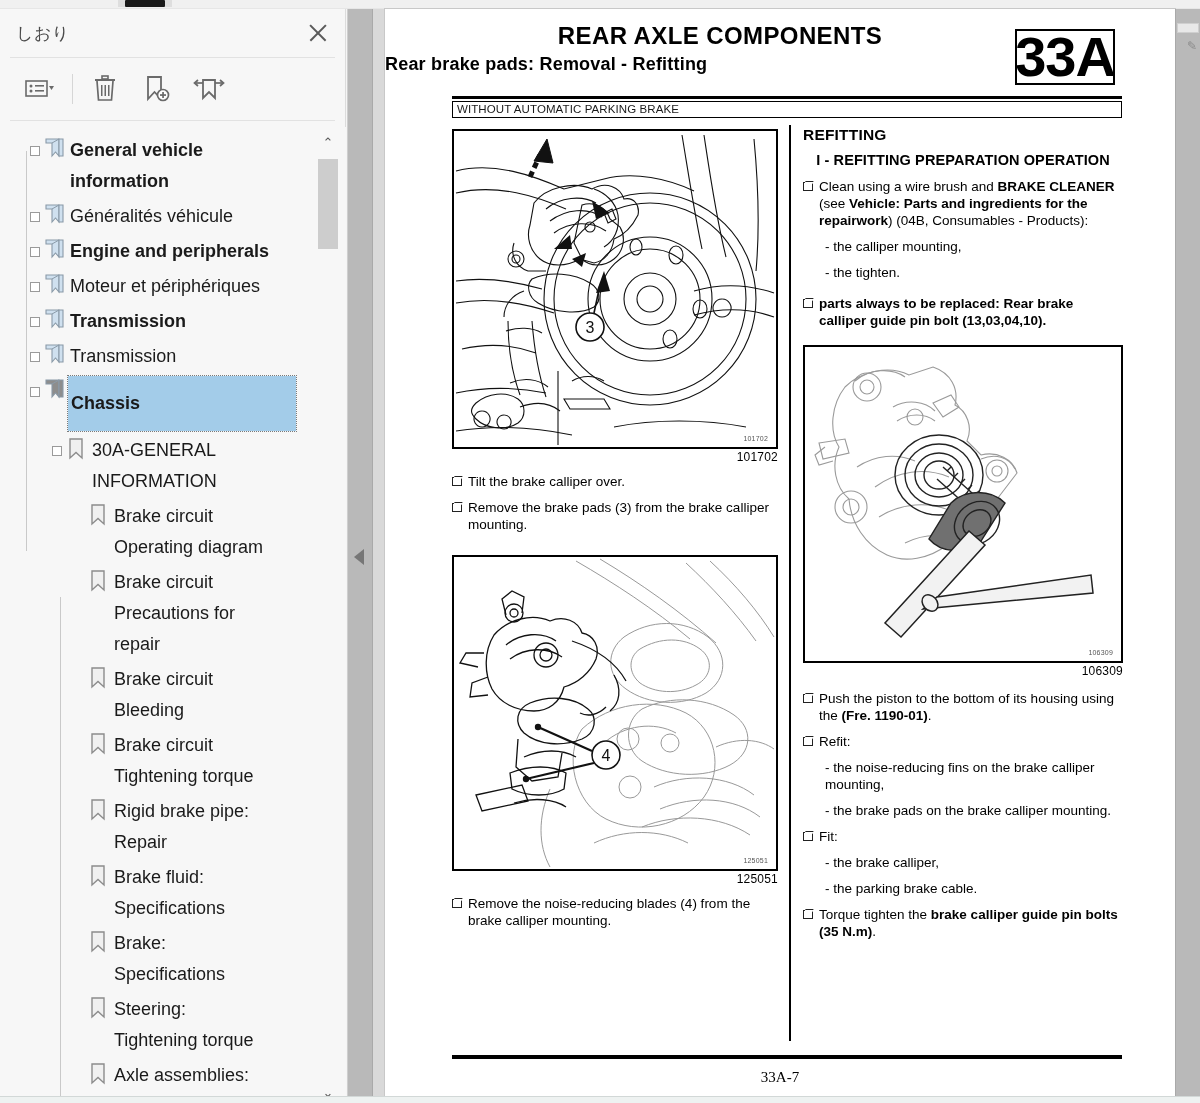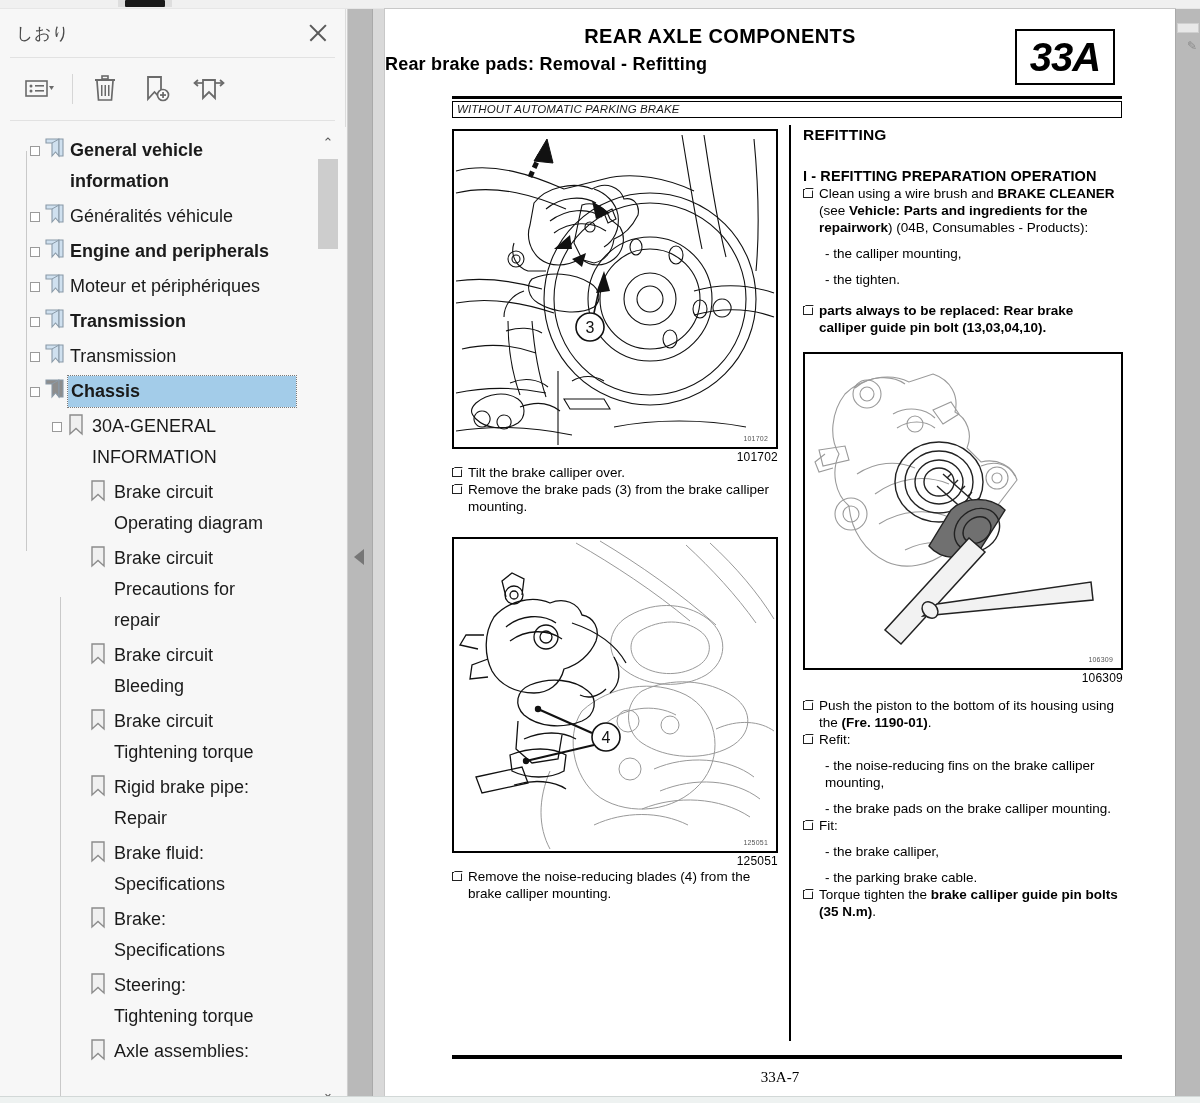--- a/index.html
+++ b/index.html
@@ -85,21 +85,21 @@
   .d1 { padding-left:28px; }
   .d2 { padding-left:50px; }
   .d3 { padding-left:72px; }
 
   .lbl-red  { color:#e8112d; font-style:italic; font-weight:bold; }
   .lbl-bold { font-weight:bold; }
   .lbl-norm { font-weight:normal; }
 
   .selected .node-label {
     background:#a3cce9; outline:1px dotted #7a7a7a; display:inline-block;
-    padding:0 3px; width:228px; font-weight:bold;
+    padding:12px 3px; width:228px; font-weight:bold;
   }
 
   
   .guide-v {
     position:absolute; left:26px; top:24px; width:1px; height:400px; background:#c9c9c9;
   }
   .guide-v2 {
     position:absolute; left:60px; top:470px; width:1px; height:620px; background:#c9c9c9;
   }
 
@@ -146,63 +146,63 @@
   }
   .rg-mark {
     position:absolute; right:3px; top:30px; font-size:12px; color:#8a8a8a;
   }
 
   
   .doc { position:absolute; left:0; top:0; width:790px; height:1094px; color:#000; }
 
   .doc-head { position:absolute; left:0; top:14px; width:790px; }
   .doc-title1 {
-    text-align:center; font-size:20px; font-weight:bold; letter-spacing:0.4px;
+    text-align:center; font-size:24px; font-weight:bold; letter-spacing:0.4px;
     padding-right:120px; line-height:26px;
   }
   .doc-title2 {
     font-size:18px; font-weight:bold; letter-spacing:0.2px;
     padding-right:120px; line-height:26px; margin-top:2px;
   }
   .code-box {
     position:absolute; right:60px; top:6px; width:100px; height:56px;
     border:2px solid #000; display:flex; align-items:center; justify-content:center;
   }
-  .code-text { font-size:40px; font-weight:bold; line-height:40px; letter-spacing:-1px;font-style:italic;}
+  .code-text { font-size:56px; font-weight:bold; line-height:40px; letter-spacing:-1px;}
 
   .rule-thick { position:absolute; left:67px; top:87px; width:670px; height:3px; background:#000; }
 
   .subhdr-box {
     position:absolute; left:67px; top:92px; width:670px; height:17px;
     border:1px solid #000;
   }
   .subhdr-text {
     position:absolute; left:4px; top:1px; font-size:11.5px; color:#1a1a1a;
-    letter-spacing:0.1px; line-height:14px;font-style:italic;
+    letter-spacing:0.1px; line-height:14px;
   }
 
   .col-divider {
     position:absolute; left:404px; top:116px; width:2px; height:916px; background:#000;
   }
 
   
   .colL { position:absolute; left:67px; top:120px; width:326px; }
   .colR { position:absolute; left:418px; top:116px; width:320px; }
 
   .figbox { border:2px solid #000; background:#fff; position:relative; }
   .fig-inner-id {
     position:absolute; right:8px; bottom:5px; font-size:7px; color:#555;
     letter-spacing:0.2px;
   }
   .fig-caption-id {
     text-align:right; font-size:12px; color:#000; margin-top:1px; letter-spacing:0.2px;
   }
 
   .bul {
-    display:flex; align-items:flex-start; gap:6px; 
+    display:flex; align-items:flex-start; gap:6px; margin-top:9px;
     font-size:13.5px; line-height:17px;
   }
   .bul .sq {
     min-width:10px; width:10px; height:9px; margin-top:4px;
     border:1.4px solid #222; position:relative; background:#fff;
   }
   .bul .sq::after{
     content:""; position:absolute; left:1px; top:-2.5px; width:8px; height:2px;
     background:#fff; border-top:1.4px solid #222; transform:skewX(-20deg);
   }
@@ -644,21 +644,21 @@
           <div class="bul">
             <span class="sq"></span>
             <span class="txt">Remove the noise-reducing blades (4) from the brake calliper mounting.</span>
           </div>
         </div>
 
         <div class="colR">
 
           <div class="sec-h0">REFITTING</div>
 
-          <div class="sec-h" style="margin-top:22px;">I - REFITTING PREPARATION OPERATION</div>
+          <div class="sec-h" style="margin-top:6px;text-align:center;">I - REFITTING PREPARATION OPERATION</div>
 
           <div class="bul">
             <span class="sq"></span>
             <span class="txt"><span>Clean using a wire brush and </span><b class="strong">BRAKE CLEANER</b><span> (see </span><b class="strong">Vehicle: Parts and ingredients for the repairwork</b><span>) (04B, Consumables - Products):</span></span>
           </div>
 
           <div class="dash">- the calliper mounting,</div>
           <div class="dash">- the tighten.</div>
 
           <div class="bul" style="margin-top:14px;">

